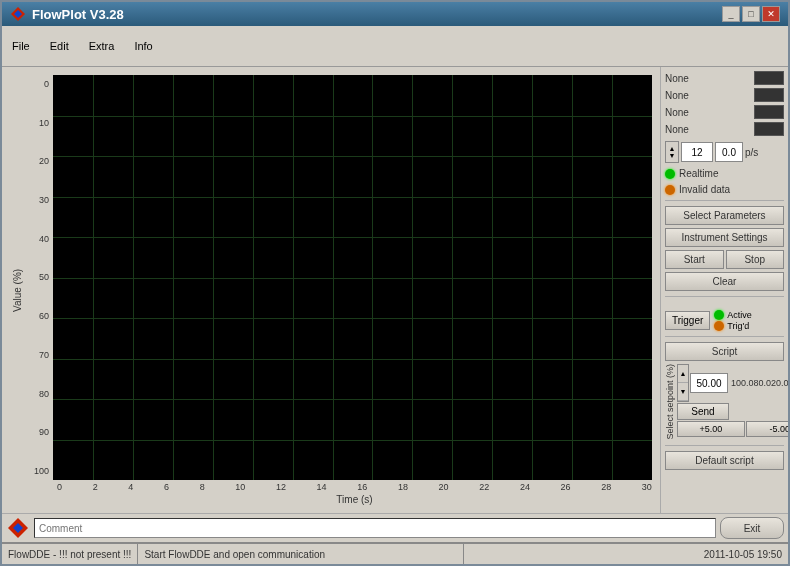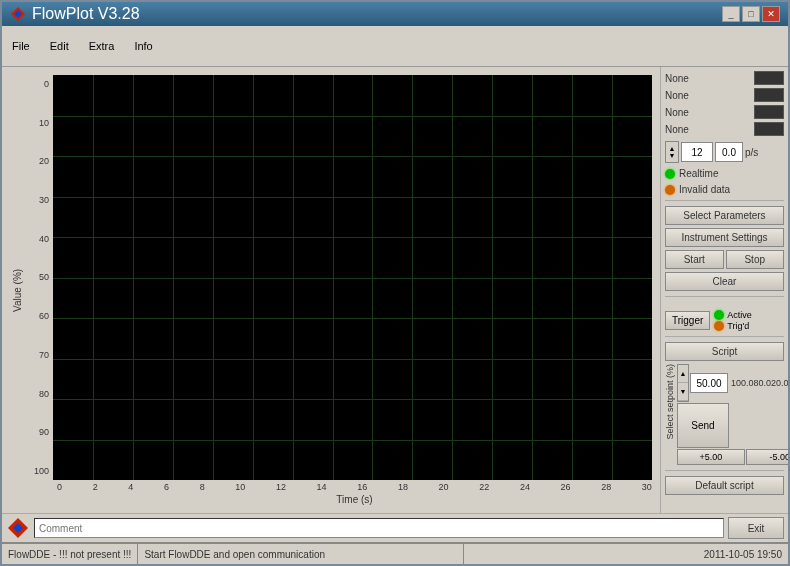--- a/index.html
+++ b/index.html
@@ -32,22 +32,22 @@
     .title-bar-left {
       display: flex;
       align-items: center;
       gap: 6px;
     }
     .title-icon {
       width: 16px;
       height: 16px;
     }
     .title-text {
-      font-size: 16px;
-      font-weight: normal;
+      font-size: 13px;
+      font-weight: bold;
     }
     .title-buttons {
       display: flex;
       gap: 2px;
     }
     .title-btn {
       width: 18px;
       height: 16px;
       background: #c0392b;
       border: 1px solid #999;
@@ -325,21 +325,21 @@
     }
     .setpoint-graph {
       display: flex;
       flex-direction: row;
       justify-content: space-between;
       font-size: 9px;
       color: #333;
       padding-left: 2px;
     }
     .send-btn {
-      padding: 16px 4px;
+      padding: 2px 4px;
       background: linear-gradient(to bottom, #e8e4dc, #c8c4bc);
       border: 1px solid #888;
       cursor: pointer;
       font-size: 10px;
     }
     .increment-row {
       display: flex;
       justify-content: space-between;
       gap: 1px;
     }
@@ -601,21 +601,21 @@
   </div>
 
   <div class="script-input-area">
 
     <svg class="script-icon" viewBox="0 0 24 24">
       <polygon points="12,2 22,12 12,22 2,12" fill="#cc2200"></polygon>
       <polygon points="7,12 12,7 17,12 12,17" fill="#1144cc"></polygon>
     </svg>
     <input class="script-input" placeholder="Comment" style="">
 
-    <button class="panel-btn" style="width:56px; height:22px; flex-shrink:0;">Exit</button>
+    <button class="panel-btn" style="width:64px; height:22px; flex-shrink:0;border-radius:8px;">Exit</button>
   </div>
 
   <div class="status-bar">
     <div class="status-segment">
       <span>FlowDDE - !!! not present !!!</span>
     </div>
     <div class="status-segment" style="flex:1;">
       <span>Start FlowDDE and open communication</span>
     </div>
     <div class="status-segment">

